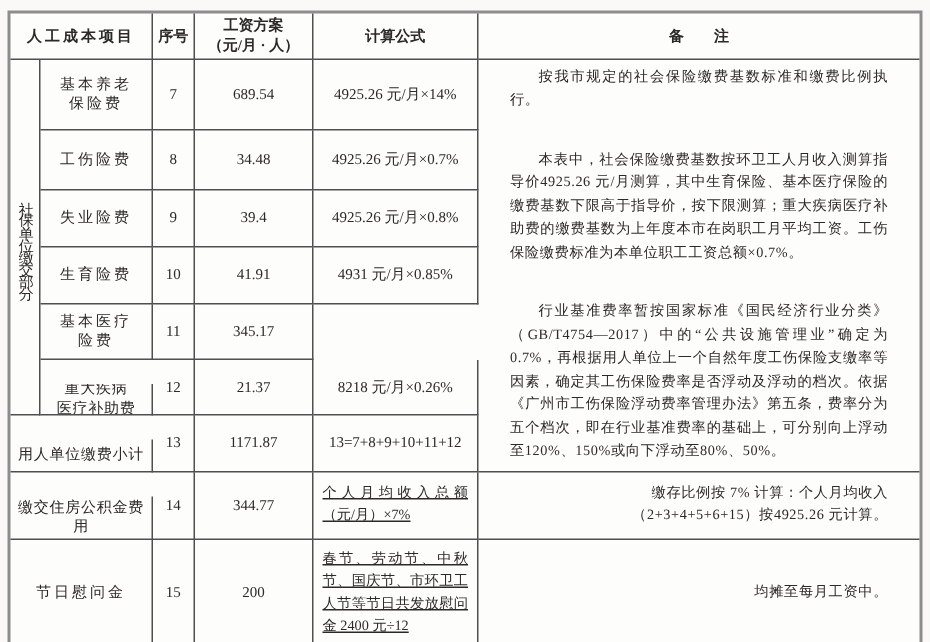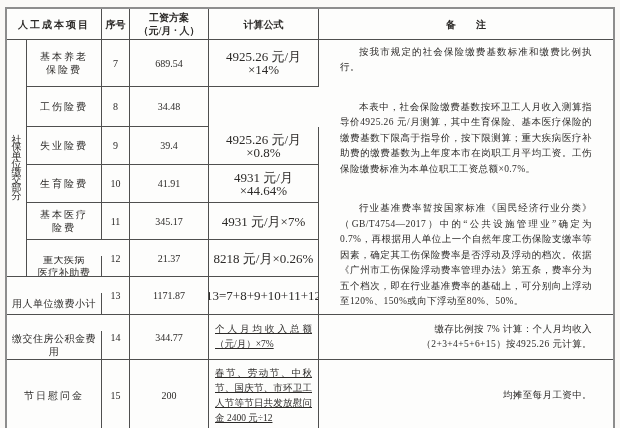--- a/index.html
+++ b/index.html
@@ -30,21 +30,21 @@
     overflow:hidden;
     padding:1px 2px;
   }
   .no-r{border-right:none;}
   .no-b{border-bottom:none;}
   .h{font-weight:bold;letter-spacing:2px;}
   .h.tight{letter-spacing:0;}
   .item{letter-spacing:2px;}
   .item.tightest{letter-spacing:0.5px;margin-top:16px;}
   .num{font-size:10px;letter-spacing:0;}
-  .formula{font-size:13px;letter-spacing:0;}
+  .formula{font-size:10px;letter-spacing:0;}
   .formula-left{
     justify-content:flex-start;text-align:justify;
     font-size:9.5px;line-height:15px;
     padding:3px 6px;white-space:normal;text-decoration:underline;
   }
   .vgroup{
     writing-mode:vertical-rl;
     text-orientation:upright;
     letter-spacing:8px;
     font-size:10px;
@@ -81,36 +81,36 @@
 
   <div class="c item" style="grid-area:2/2/3/3">基本养老
 保险费</div>
   <div class="c num" style="grid-area:2/3/3/4">7</div>
   <div class="c num" style="grid-area:2/4/3/5">689.54</div>
   <div class="c formula" style="grid-area:2/5/3/6">4925.26 元/月×14%</div>
 
   <div class="c item" style="grid-area:3/2/4/3">工伤险费</div>
   <div class="c num" style="grid-area:3/3/4/4">8</div>
   <div class="c num" style="grid-area:3/4/4/5">34.48</div>
+  <div class="c formula" style="grid-area:3/5/4/6">4925.26 元/月×0.7%</div>
 
   <div class="c item" style="grid-area:4/2/5/3">失业险费</div>
   <div class="c num" style="grid-area:4/3/5/4">9</div>
   <div class="c num" style="grid-area:4/4/5/5">39.4</div>
   <div class="c formula" style="grid-area:4/5/5/6">4925.26 元/月×0.8%</div>
 
   <div class="c item" style="grid-area:5/2/6/3">生育险费</div>
   <div class="c num" style="grid-area:5/3/6/4">10</div>
   <div class="c num" style="grid-area:5/4/6/5">41.91</div>
-  <div class="c formula" style="grid-area:5/5/6/6">4931 元/月×44.64%</div>
+  <div class="c formula" style="grid-area:5/5/6/6">4931 元/月×0.85%</div>
 
   <div class="c item" style="grid-area:6/2/7/3">基本医疗
 险费</div>
   <div class="c num" style="grid-area:6/3/7/4">11</div>
   <div class="c num" style="grid-area:6/4/7/5">345.17</div>
-  <div class="c formula" style="grid-area:6/5/7/6">4931 元/月×7%</div>
 
   <div class="c item tightest" style="grid-area:7/2/8/3">重大疾病
 医疗补助费</div>
   <div class="c num" style="grid-area:7/3/8/4">12</div>
   <div class="c num" style="grid-area:7/4/8/5">21.37</div>
   <div class="c formula" style="grid-area:7/5/8/6">8218 元/月×0.26%</div>
 
   <div class="c remark no-r" style="grid-area:2/6/9/7">
     <p>按我市规定的社会保险缴费基数标准和缴费比例执行。</p>
     <p>本表中，社会保险缴费基数按环卫工人月收入测算指导价4925.26 元/月测算，其中生育保险、基本医疗保险的缴费基数下限高于指导价，按下限测算；重大疾病医疗补助费的缴费基数为上年度本市在岗职工月平均工资。工伤保险缴费标准为本单位职工工资总额×0.7%。</p>

